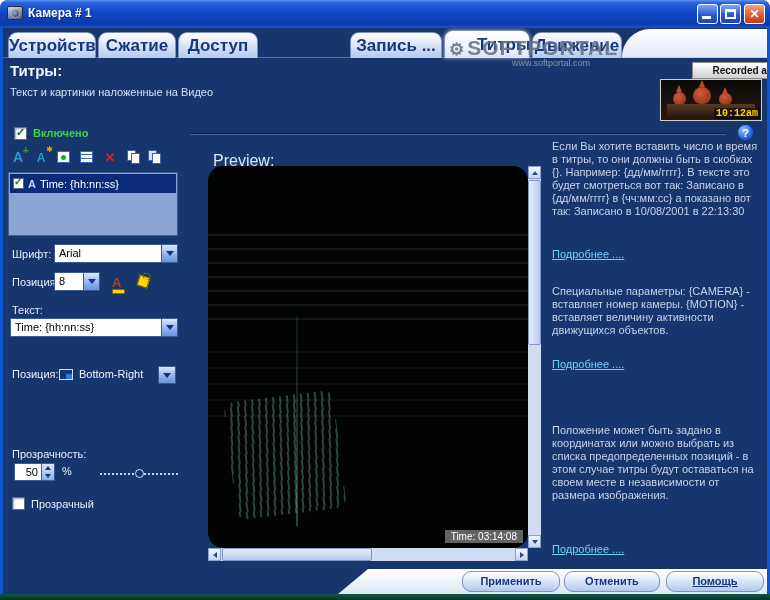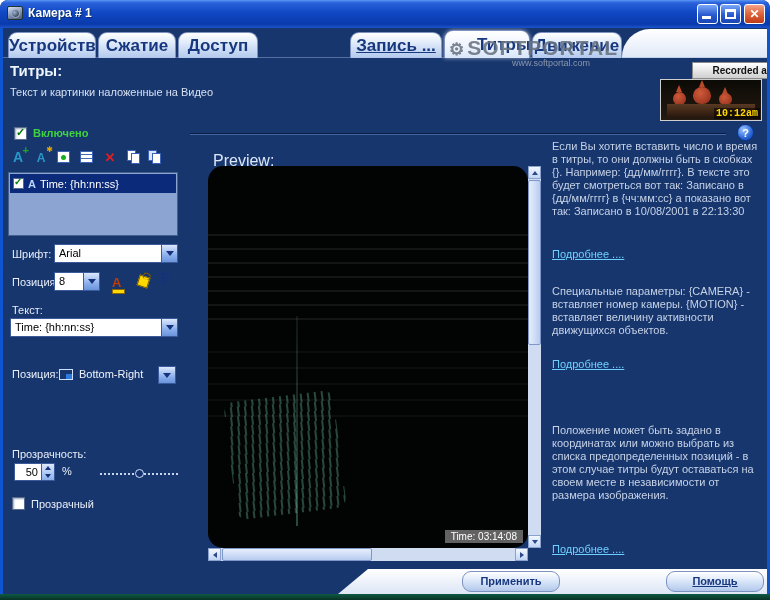--- a/index.html
+++ b/index.html
@@ -194,21 +194,21 @@
     <div class="wbtn close">
         <span class="glyph-close">✕</span>
       </div>
   </div>
 
   <div class="swoosh"></div>
   <div class="tabline"></div>
   <div class="tab" style="left:8px;width:88px;">Устройство</div>
   <div class="tab" style="left:98px;width:78px;">Сжатие</div>
   <div class="tab" style="left:178px;width:80px;">Доступ</div>
-  <div class="tab" style="left:350px;width:92px;text-decoration:underline;">Запись ...</div>
+  <div class="tab" style="left:350px;width:92px;">Запись ...</div>
   <div class="tab active" style="left:444px;width:86px;padding-left:32px;">Титры</div>
   <div class="tab" style="left:532px;width:90px;">Движение</div>
 
   <div class="watermark">
     <div class="wm-name"><span class="wm-gear">⚙</span><span>SOFTPORTAL</span></div>
     <div class="wm-url">www.softportal.com</div>
   </div>
 
   <div class="page-title">Титры:</div>
   <div class="page-sub">Текст и картинки наложенные на Видео</div>
@@ -350,15 +350,16 @@
 
   <div class="help-p" style="top:140px;">Если Вы хотите вставить число и время в титры, то они должны быть в скобках {}. Например: {дд/мм/гггг}. В тексте это будет смотреться вот так: Записано в {дд/мм/гггг} в {чч:мм:сс} а показано вот так: Записано в 10/08/2001 в 22:13:30</div>
   <div class="help-link" style="top:248px;">Подробнее ....</div>
   <div class="help-p" style="top:285px;">Специальные параметры: {CAMERA} - вставляет номер камеры. {MOTION} - вставляет величину активности движущихся объектов.</div>
   <div class="help-link" style="top:358px;">Подробнее ....</div>
   <div class="help-p" style="top:424px;">Положение может быть задано в координатах или можно выбрать из списка предопределенных позиций - в этом случае титры будут оставаться на своем месте в независимости от размера изображения.</div>
   <div class="help-link" style="top:543px;">Подробнее ....</div>
 
   <div class="footer-strip"></div>
   <div class="fbtn" style="left:462px;width:98px;">Применить</div>
+  <div class="fbtn" style="left:564px;width:96px;">Отменить</div>
   <div class="fbtn" style="left:666px;width:98px;text-decoration:underline;">Помощь</div>
 
 </div>
 
 </body></html>

